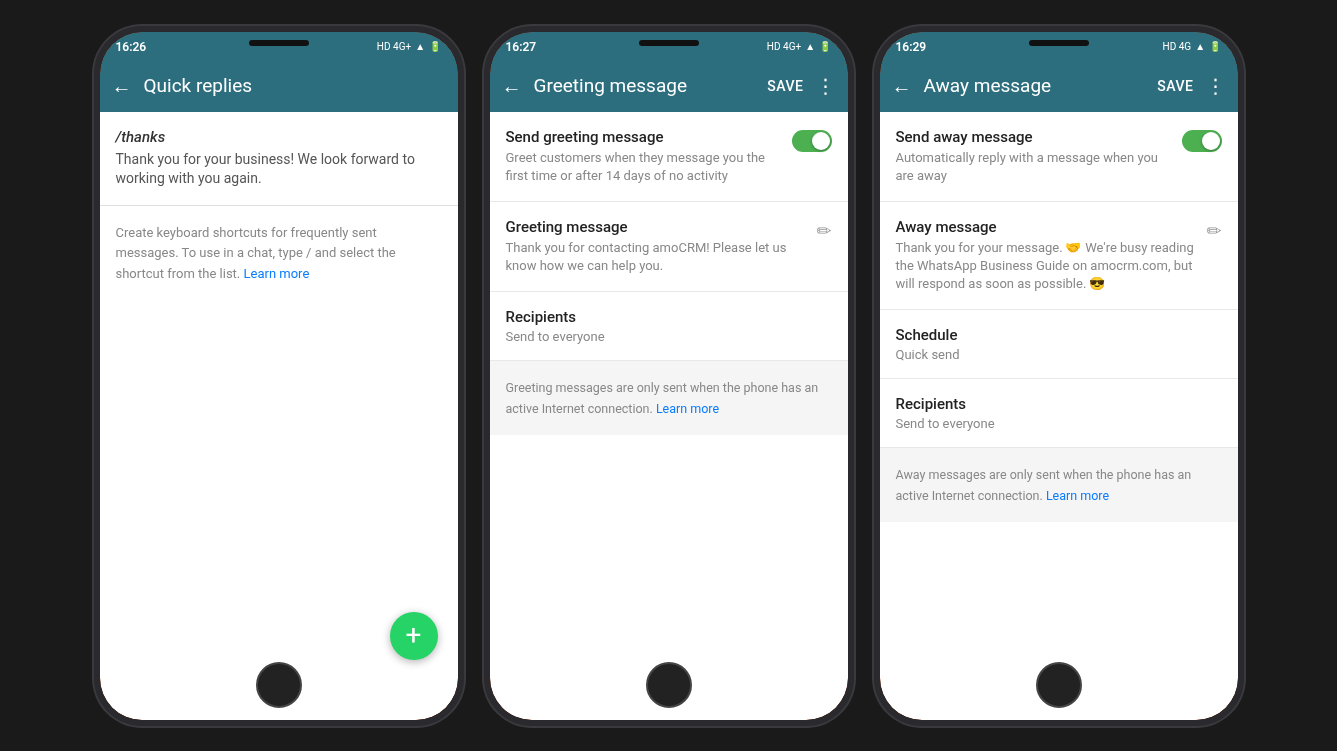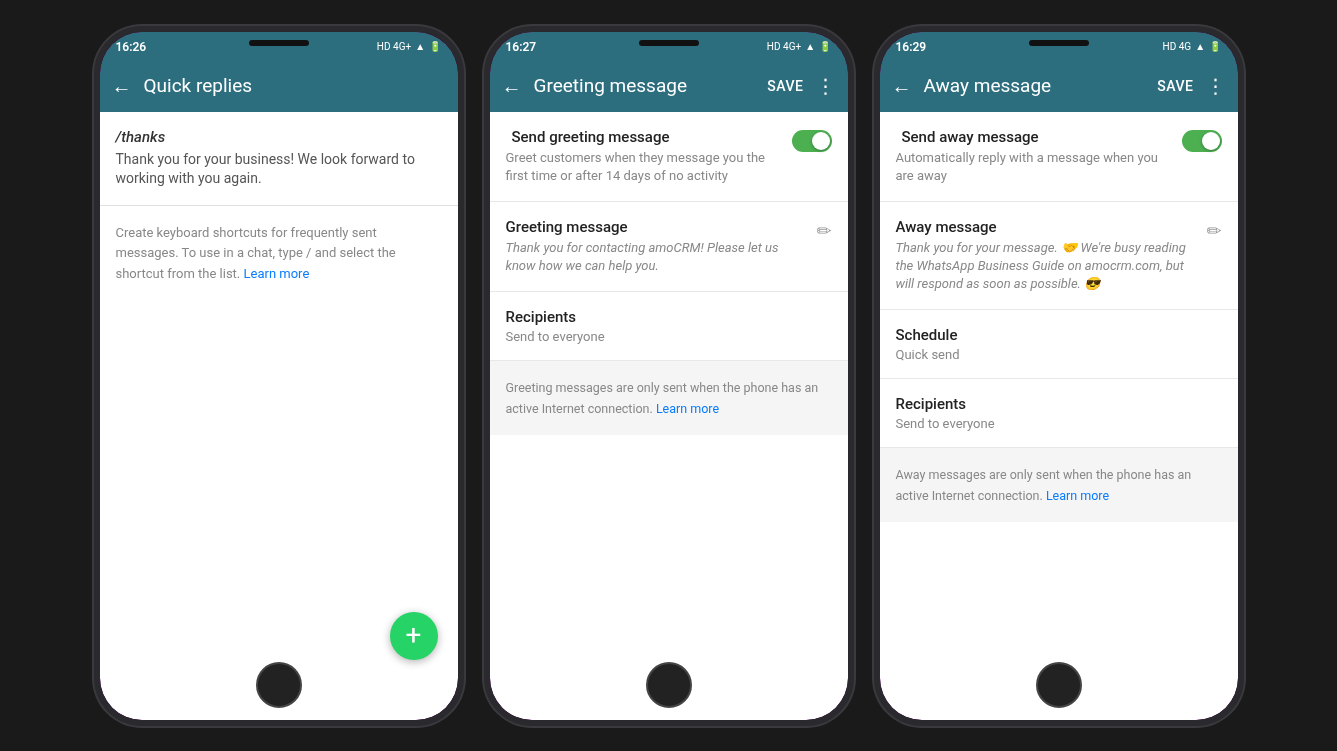--- a/index.html
+++ b/index.html
@@ -41,21 +41,21 @@
       border-radius: 3px;
       position: absolute;
       top: 8px;
       left: 50%;
       transform: translateX(-50%);
       z-index: 11;
     }
     .phone-screen {
       width: 100%;
       height: 100%;
-      background: #a21caf;
+      background: #c2410c;
       border-radius: 42px;
       overflow: hidden;
       display: flex;
       flex-direction: column;
     }
     .status-bar {
       background: #2d6e7e;
       display: flex;
       justify-content: space-between;
       align-items: center;
@@ -187,21 +187,20 @@
     }
     .setting-row-content {
       flex: 1;
       padding-right: 12px;
     }
     .setting-row-title {
       color: #222;
       font-size: 15px;
       font-weight: 500;
       margin-bottom: 3px;
-      margin-left: 6px;
     }
     .setting-row-sub {
       color: #888;
       font-size: 13px;
       line-height: 1.4;
     }
     .toggle {
       width: 40px;
       height: 22px;
       background: #4CAF50;
@@ -234,21 +233,20 @@
     .edit-row-title {
       color: #222;
       font-size: 15px;
       font-weight: 500;
       margin-bottom: 3px;
     }
     .edit-row-text {
       color: #888;
       font-size: 13px;
       line-height: 1.4;
-      font-style: italic;
     }
     .edit-icon {
       color: #999;
       font-size: 18px;
       margin-top: 2px;
       cursor: pointer;
     }
     .clickable-row {
       display: flex;
       flex-direction: column;

